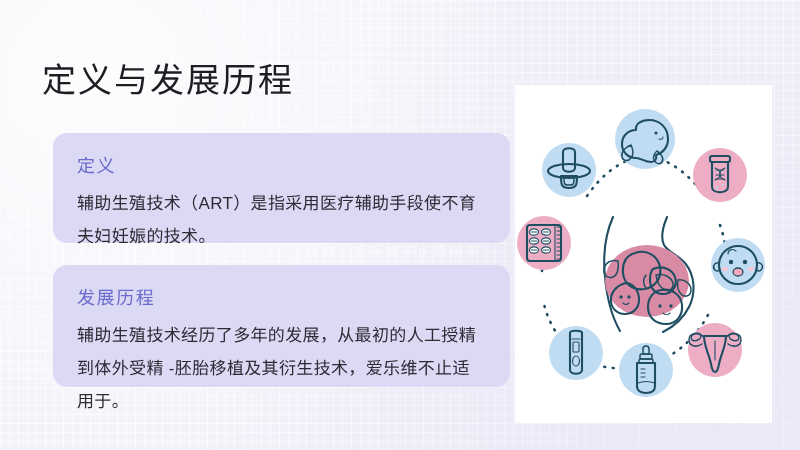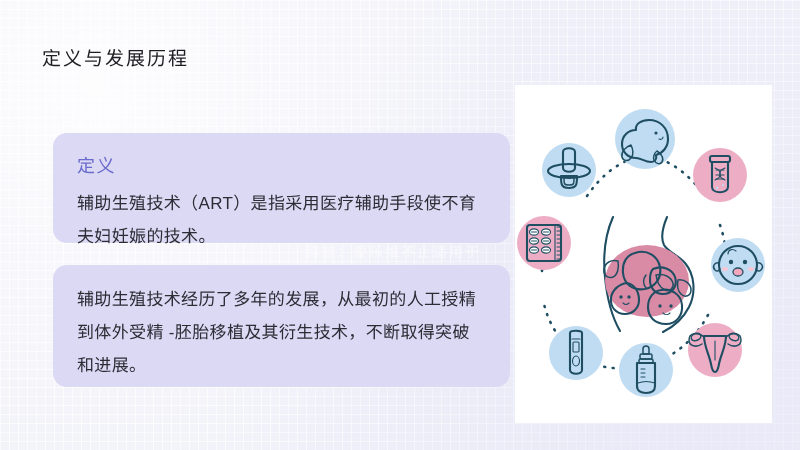--- a/index.html
+++ b/index.html
@@ -43,21 +43,21 @@
       radial-gradient(circle at 12% 18%, rgba(255,255,255,0.85) 0%, rgba(255,255,255,0) 55%),
       radial-gradient(circle at 88% 85%, rgba(226,226,246,0.6) 0%, rgba(255,255,255,0) 60%);
     pointer-events: none;
   }
 
   
   #page-title {
     position: absolute;
     left: 42px;
     top: 30px;
-    font-size: 19px;
+    font-size: 34px;
     letter-spacing: 2px;
     color: #1d1d22;
     font-weight: 400;
     white-space: nowrap;
   }
 
   
   .card {
     position: absolute;
     left: 53px;
@@ -118,21 +118,22 @@
   <div id="bg-wash"></div>
 
   <h1 id="page-title">定义与发展历程</h1>
 
   <div class="card" id="card-definition">
     <div class="card-heading">定义</div>
     <p class="card-body">辅助生殖技术（ART）是指采用医疗辅助手段使不育夫妇妊娠的技术。</p>
   </div>
 
   <div class="card" id="card-history">
-    <p class="card-body">辅助生殖技术经历了多年的发展，从最初的人工授精到体外受精 -胚胎移植及其衍生技术，不断取得突破和进展。</p>
+    <div class="card-heading">发展历程</div>
+    <p class="card-body">辅助生殖技术经历了多年的发展，从最初的人工授精到体外受精 -胚胎移植及其衍生技术，爱乐维不止适用于。</p>
   </div>
 
   <div id="watermark">科普：爱乐维不止适用于</div>
 
   <div id="illustration-panel">
     <svg id="illustration-svg" viewBox="0 0 257 338" xmlns="http://www.w3.org/2000/svg">
       <defs>
         <style>
           .ol   { fill:none; stroke:#1f4e63; stroke-width:2.1; stroke-linecap:round; stroke-linejoin:round; }
           .olt  { fill:none; stroke:#1f4e63; stroke-width:1.5; stroke-linecap:round; stroke-linejoin:round; }

